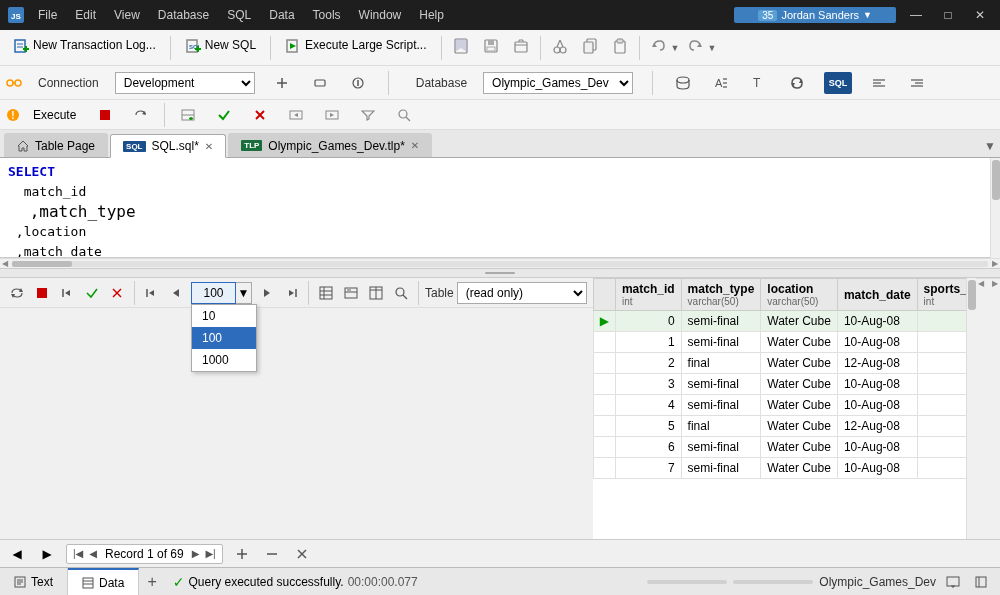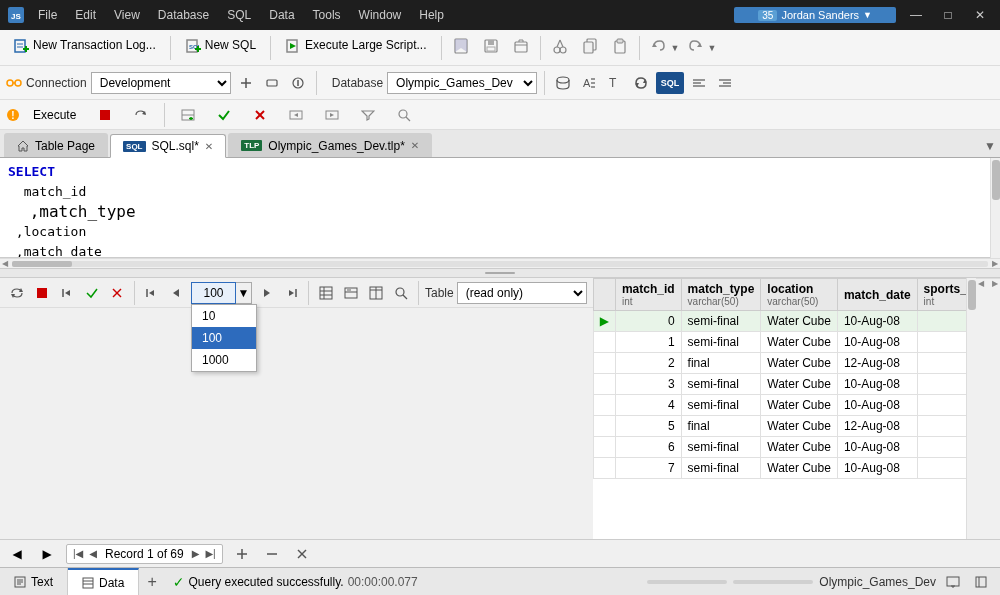--- a/index.html
+++ b/index.html
@@ -15,21 +15,21 @@
     .user-badge { background: #3d7ebf; color: #fff; padding: 2px 24px; border-radius: 2px; font-size: 11px; display: flex; align-items: center; gap: 4px; }
     .win-btn { width: 24px; height: 24px; display: flex; align-items: center; justify-content: center; cursor: pointer; font-size: 12px; color: #ccc; }
 
     
     .toolbar1 { background: #f5f5f5; height: 36px; display: flex; align-items: center; padding: 0 4px; gap: 2px; border-bottom: 1px solid #ddd; }
     .tb-btn { display: flex; gap: 4px; padding: 3px 8px; cursor: pointer; border: 1px solid transparent; border-radius: 2px; font-size: 12px; height: 28px; }
     .tb-sep { width: 1px; height: 24px; background: #ccc; margin: 0 3px; }
     .tb-icon { width: 16px; height: 16px; display: flex; align-items: center; justify-content: center; }
 
     
-    .toolbar2 { background: #f5f5f5; height: 34px; display: flex; align-items: center; padding: 0 6px; gap: 4px; border-bottom: 1px solid #ddd; }
+    .toolbar2 { background: #f5f5f5; height: 34px; display: flex; align-items: center; padding: 0 6px; gap: 16px; border-bottom: 1px solid #ddd; }
     .conn-label { font-size: 12px; color: #333; }
     .conn-select { height: 22px; border: 1px solid #aaa; background: #fff; padding: 0 4px; font-size: 12px; min-width: 140px; }
     .db-label { font-size: 12px; color: #333; margin-left: 8px; }
     .db-select { height: 22px; border: 1px solid #aaa; background: #fff; padding: 0 4px; font-size: 12px; min-width: 150px; }
     .toolbar2-icon { width: 22px; height: 22px; display: flex; align-items: center; justify-content: center; cursor: pointer; }
 
     
     .toolbar3 { background: #f5f5f5; height: 30px; display: flex; align-items: center; padding: 0 6px; gap: 4px; border-bottom: 1px solid #ddd; }
     .exec-btn { display: flex; align-items: center; gap: 4px; padding: 2px 8px; cursor: pointer; border: 1px solid transparent; height: 24px; border-radius: 2px; font-size: 12px; }
 

